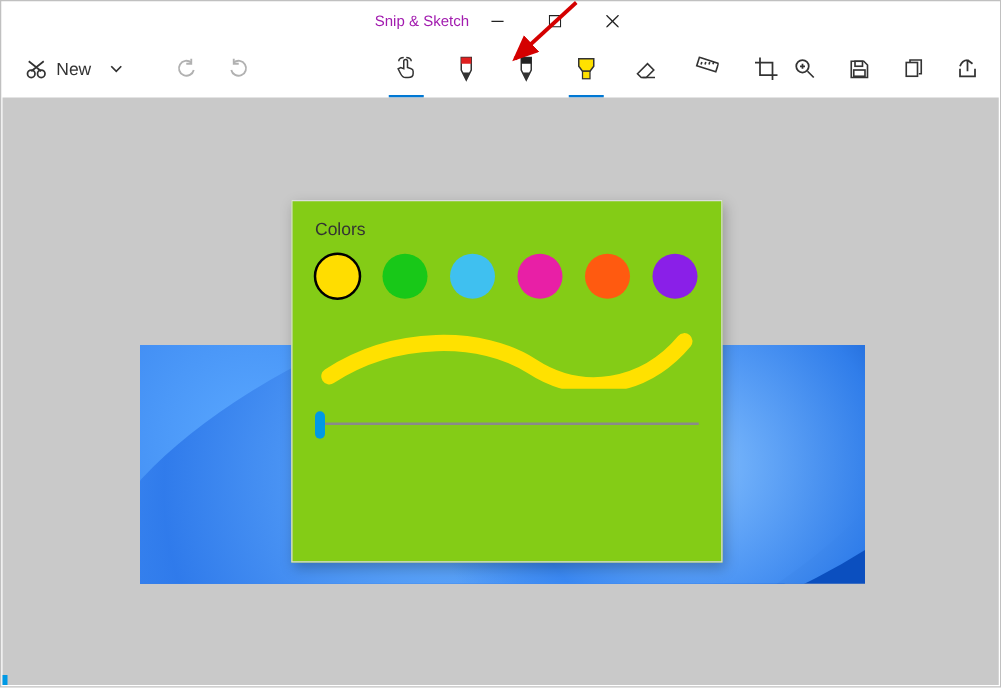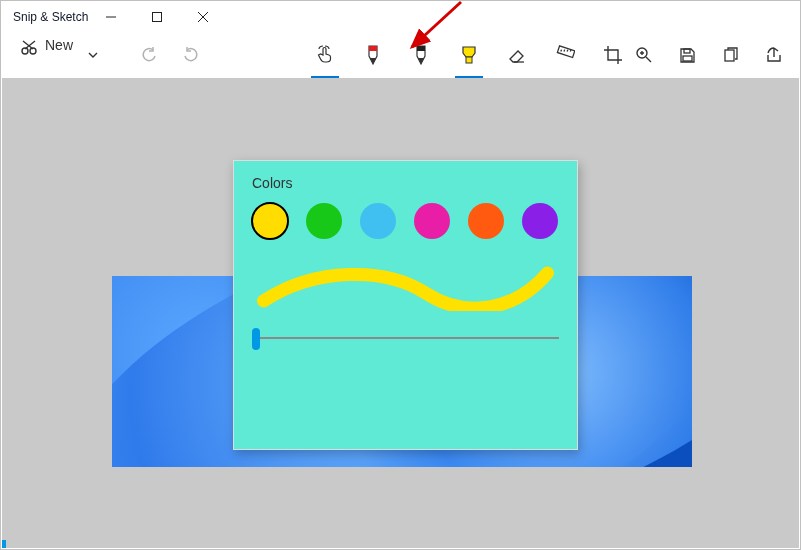--- a/index.html
+++ b/index.html
@@ -15,23 +15,23 @@
   .window {
     width: 801px; height: 550px;
     border: 1px solid #c0c0c0;
     position: relative;
     background: #fff;
   }
   .titlebar {
     height: 32px;
     display: flex;
     align-items: center;
-    justify-content: flex-start;
+    justify-content: center;
     font-size: 12px;
-    color: #0f172a;
+    color: #a21caf;
     padding-left: 12px;
   }
   .win-controls { display: flex; }
   .win-btn {
     width: 46px; height: 32px;
     display: flex; align-items: center; justify-content: center;
     color: #222;
   }
   .toolbar {
     height: 44px;
@@ -42,21 +42,21 @@
   }
   .tb-btn {
     height: 36px;
     display: flex; align-items: center; justify-content: center;
     border-radius: 4px;
     padding: 0 8px;
     color: #333;
   }
   .tb-icon { width: 20px; height: 20px; display:flex; align-items:center; justify-content:center; }
   .new-group { display:flex; align-items:center; gap:2px; }
-  .new-btn { display:flex; align-items:flex-start; gap:6px; font-size:14px; }
+  .new-btn { display:flex; align-items:center; gap:6px; font-size:14px; }
   .tool-cluster { display:flex; gap:24px; margin-left:100px; align-items:center;}
   .tool { position:relative; width:24px; height:30px; display:flex; align-items:center; justify-content:center; }
   .tool.active::after, .tool.touch::after {
     content:""; position:absolute; left:-2px; right:-2px; bottom:-8px; height:2px; background:#0078d4;
   }
   .right-cluster { margin-left:auto; display:flex; gap:18px; align-items:center; padding-right:6px;}
   .canvas-area {
     position:absolute; left:1px; right:1px; top:77px; bottom:1px;
     background:#c9c9c9;
   }
@@ -64,21 +64,21 @@
     position:absolute; left:110px; top:198px; width:580px; height:191px;
     background:#0b4fbf;
     overflow:hidden;
   }
   .swirl { position:absolute; border-radius:50%; }
   .swirl1 { width:900px; height:420px; left:-260px; top:-110px; background:radial-gradient(circle at 40% 40%, #5aa8ff 0%, #2d78ea 40%, #0b4fbf 75%); transform:rotate(-12deg);}
   .swirl2 { width:700px; height:320px; left:-60px; top:-40px; background:radial-gradient(circle at 45% 45%, #6fb6ff 0%, #2d78ea 55%, rgba(0,0,0,0) 78%); transform:rotate(-18deg); opacity:.9;}
   .swirl3 { width:520px; height:240px; left:190px; top:-24px; background:radial-gradient(circle at 50% 50%, #8cc6ff 0%, #3786f2 50%, rgba(0,0,0,0) 76%); transform:rotate(-22deg); opacity:.85;}
   .popup {
     position:absolute; left:231px; top:82px; width:345px; height:290px;
-    background:#5eead4; border:1px solid #ddd;
+    background:#84cc16; border:1px solid #ddd;
     box-shadow: 2px 4px 10px rgba(0,0,0,.25);
     padding:14px 18px 18px 18px;
   }
   .popup h4 { margin:0 0 12px 0; font-weight:400; font-size:14px; color:#333; }
   .swatches { display:flex; gap:18px; margin-bottom:20px; }
   .swatch { width:36px; height:36px; border-radius:50%; }
   .swatch.sel { outline:2px solid #000; outline-offset:-1px; }
   .preview { width:100%; height:52px; }
   .slider-wrap { margin-top:8px; position:relative; height:30px; }
   .slider-track { position:absolute; left:0; right:0; top:14px; height:2px; background:#8a8a8a; }

